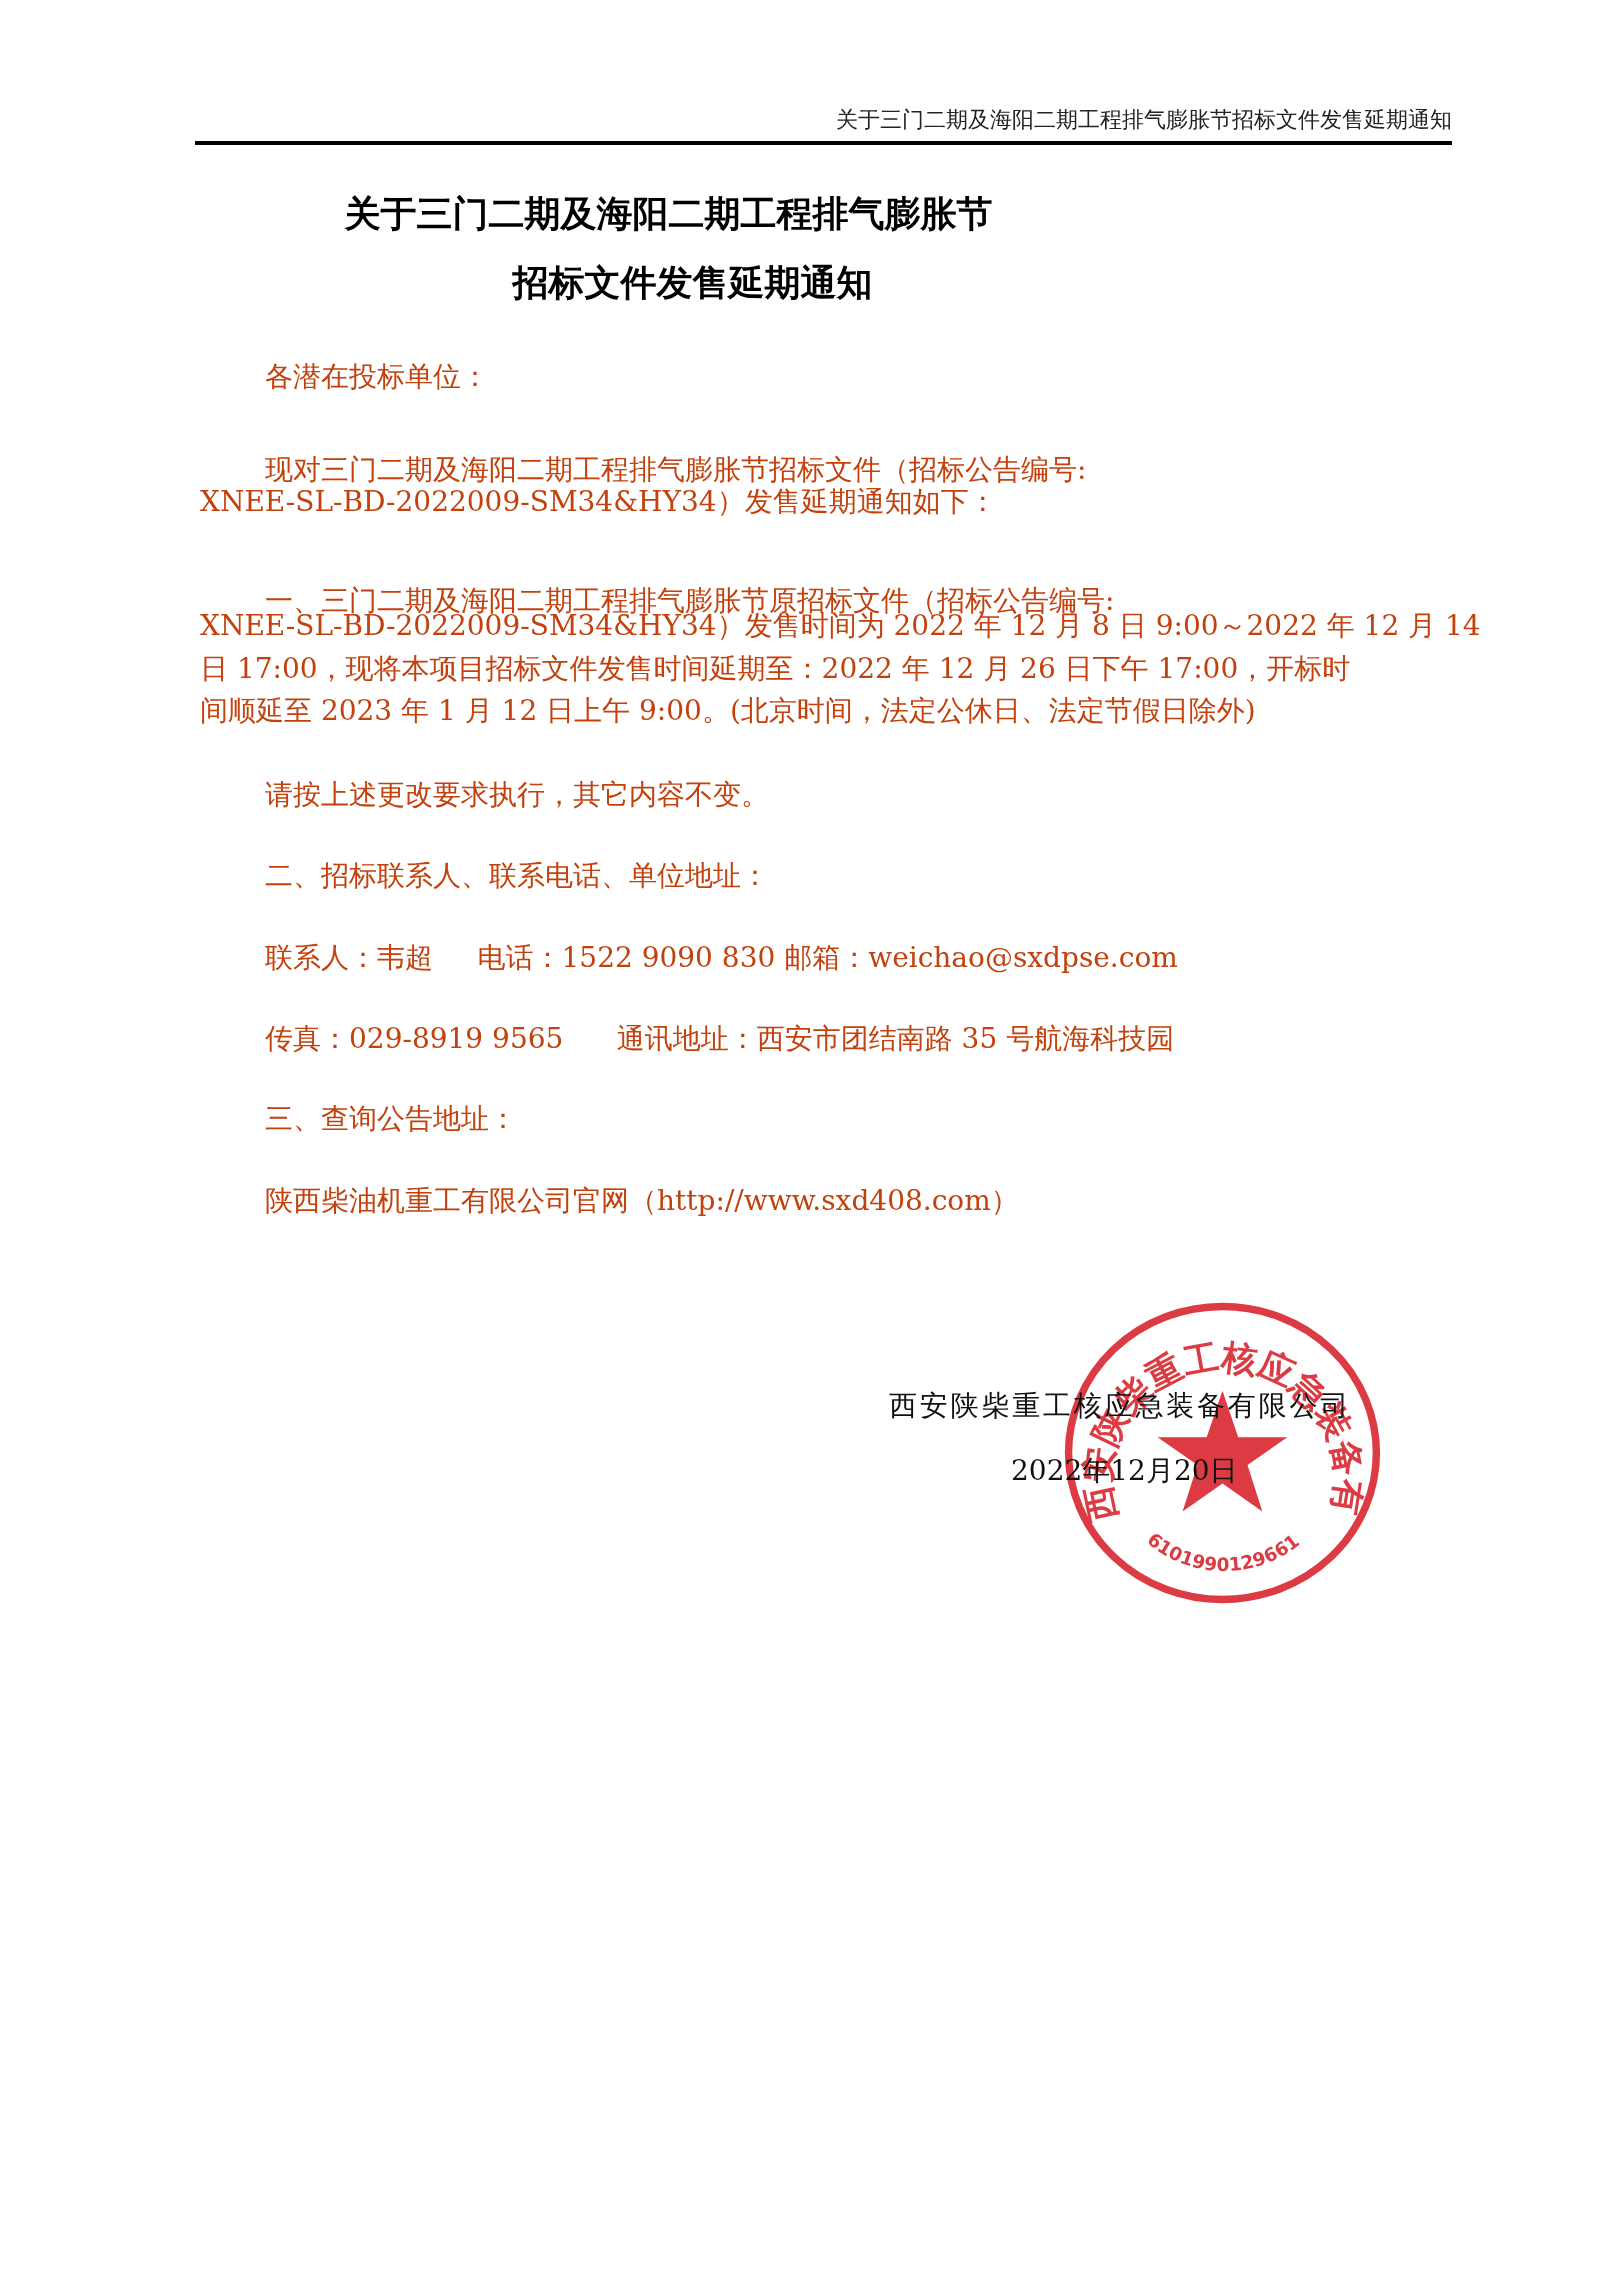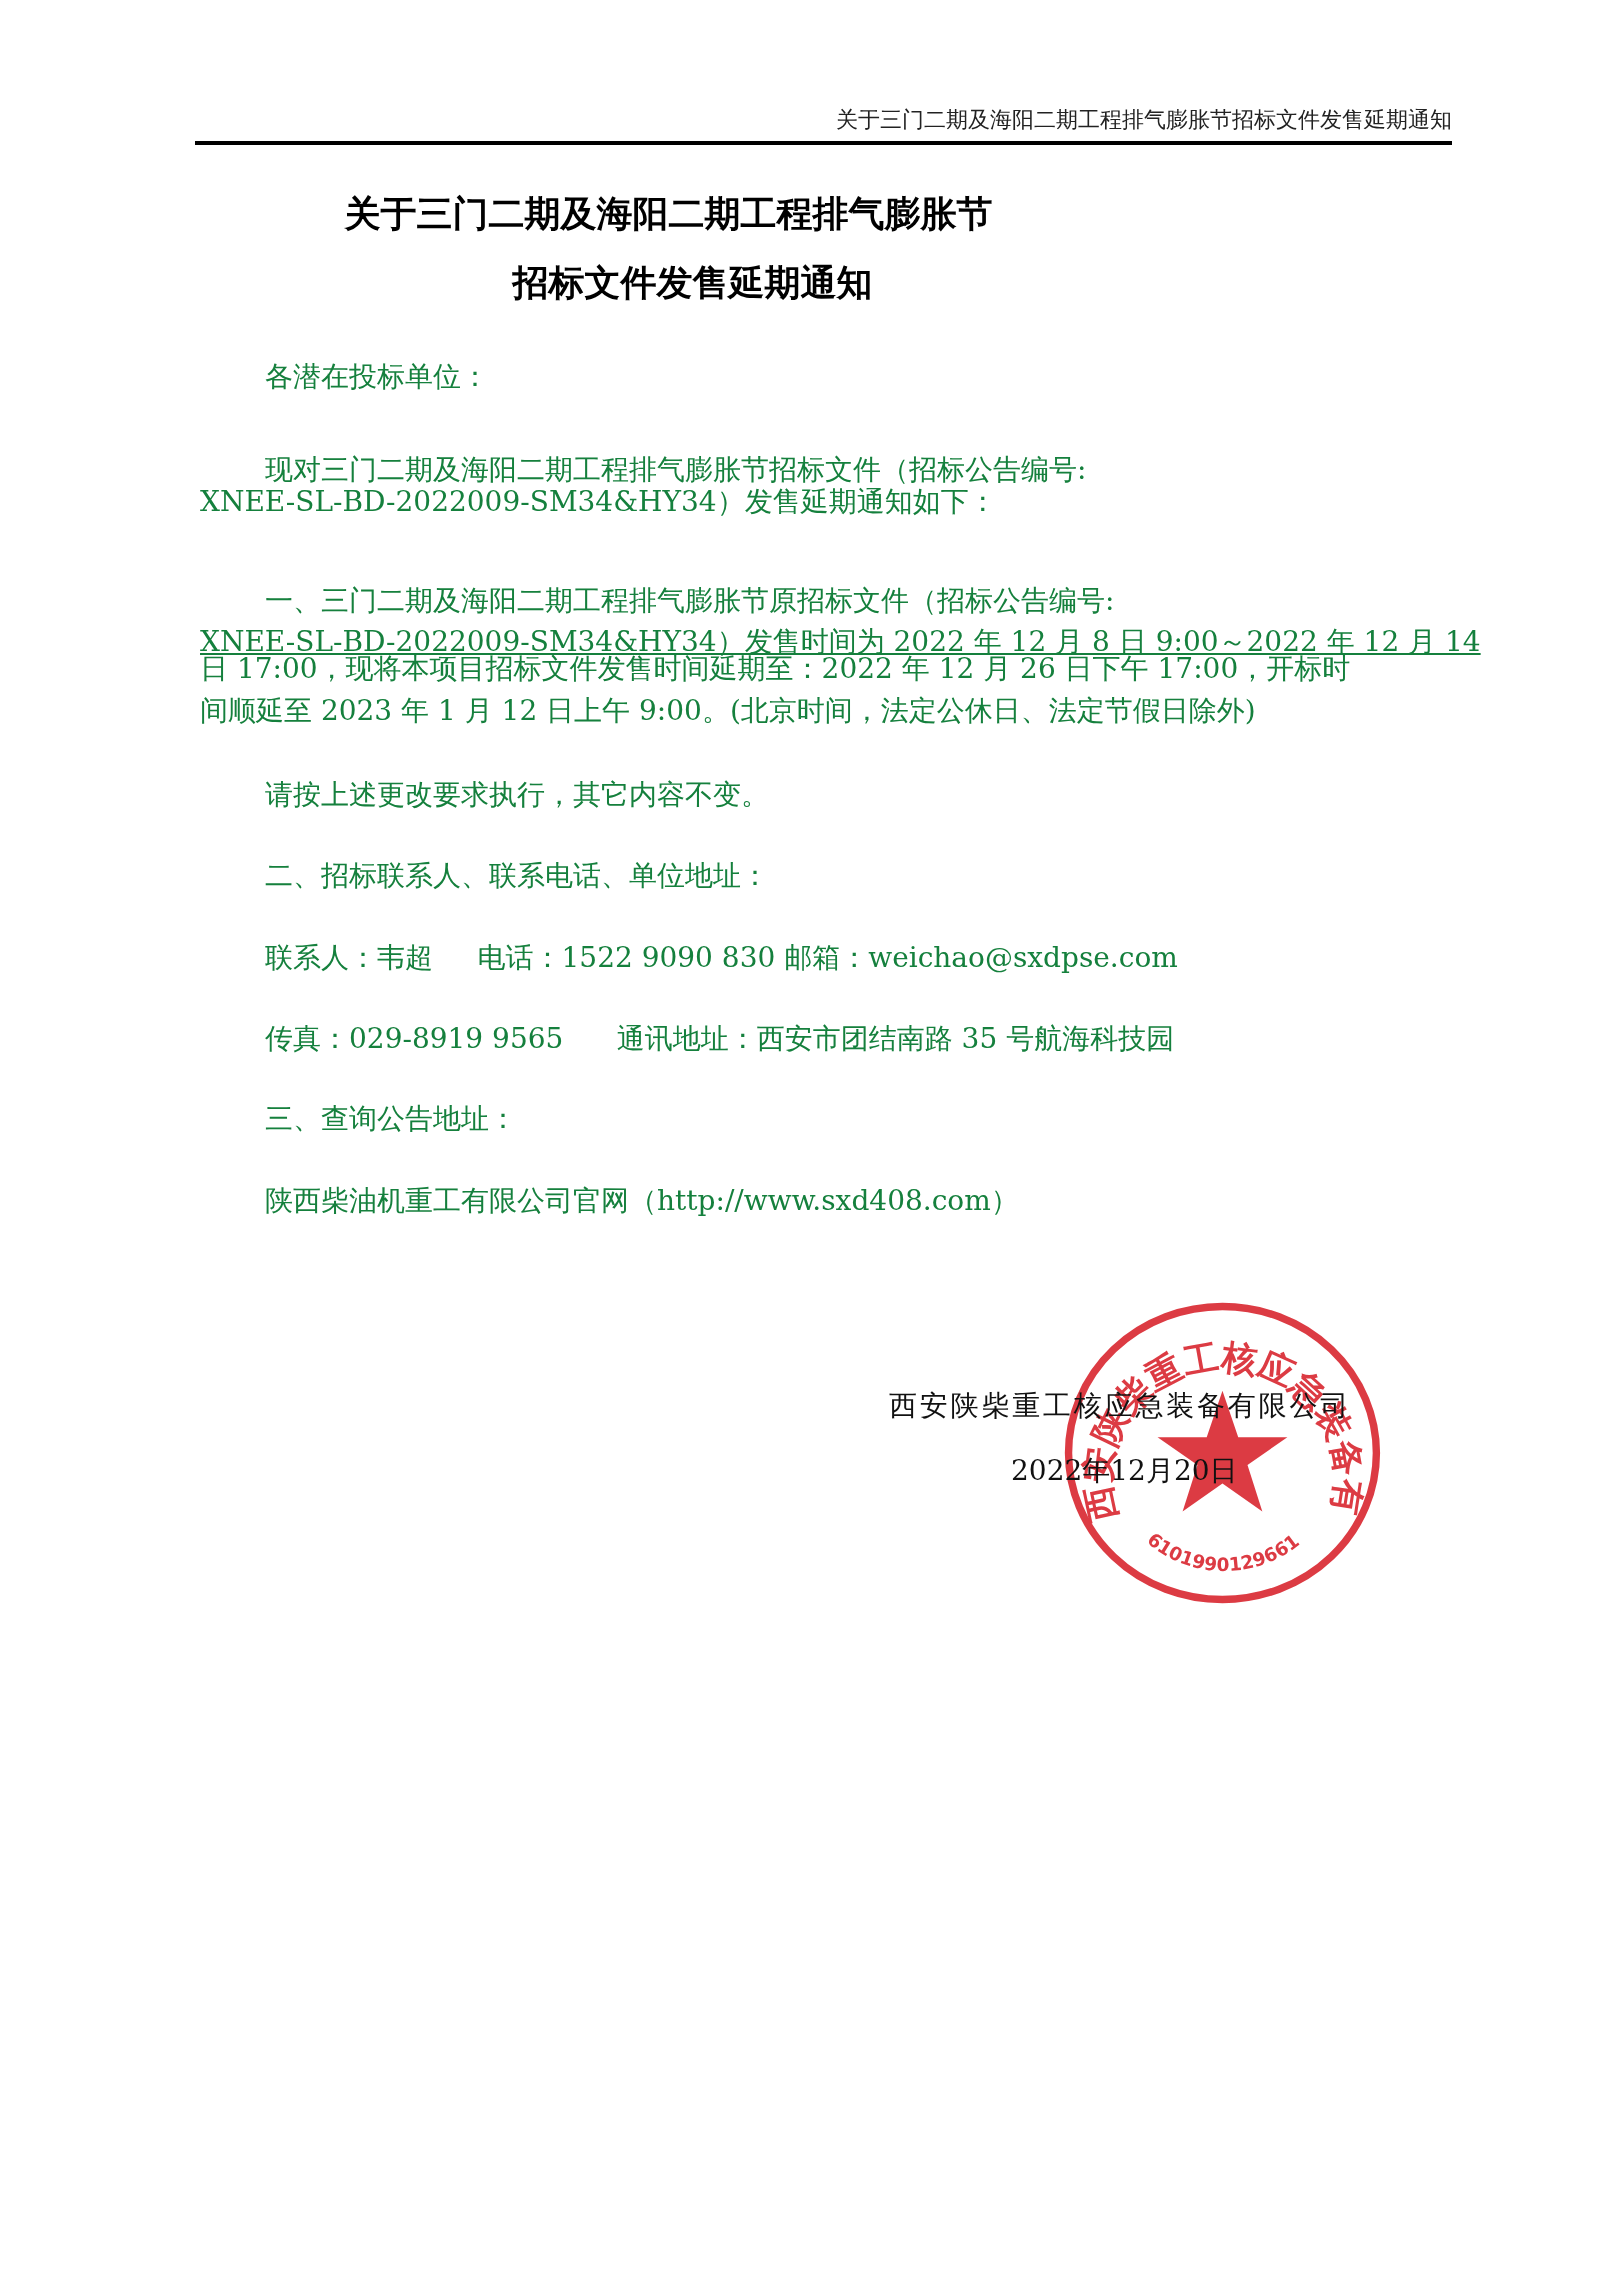--- a/index.html
+++ b/index.html
@@ -7,41 +7,41 @@
          font-family: "DejaVu Serif", "Liberation Serif", serif; color: #111; }
   .running-header { position: absolute; left: 195px; width: 1257px; top: 105px;
          text-align: right; font-family: "DejaVu Sans", "Liberation Sans", sans-serif;
          font-size: 22px; color: #222; letter-spacing: 0px; }
   .header-rule { position: absolute; left: 195px; top: 141px; width: 1257px; height: 3.7px; background: #000; }
   .title { position: absolute; left: 0; width: 1337px; text-align: center;
          font-family: "DejaVu Sans", "Liberation Sans", sans-serif; font-weight: bold;
          font-size: 36px; color: #000; }
   .title.l1 { top: 190px; }
   .title.l2 { top: 259px; margin-left: 24px; }
-  .p { position: absolute; left: 200px; width: 1057px; font-size: 28px; line-height: 43px; color: #15803d; white-space: nowrap; }
+  .p { position: absolute; left: 200px; width: 1057px; font-size: 28px; line-height: 43px; color: #c2410c; white-space: nowrap; }
   .indent { padding-left: 65px; }
   .sig { position: absolute; font-size: 28px; color: #111; white-space: nowrap; }
   .seal { position: absolute; left: 1062px; top: 1300px; width: 320px; height: 306px; pointer-events: none; opacity: 0.88; }
 </style>
 </head>
 <body>
 
 <div class="running-header">关于三门二期及海阳二期工程排气膨胀节招标文件发售延期通知</div>
 <div class="header-rule"></div>
 
 <div class="title l1">关于三门二期及海阳二期工程排气膨胀节</div>
 <div class="title l2">招标文件发售延期通知</div>
 
 <div class="p indent" style="top:355px;">各潜在投标单位：</div>
 
 <div class="p indent" style="top:448px;">现对三门二期及海阳二期工程排气膨胀节招标文件（招标公告编号:</div>
 <div class="p" style="top:480px;">XNEE-SL-BD-2022009-SM34&amp;HY34）发售延期通知如下：</div>
 
 <div class="p indent" style="top:579px;">一、三门二期及海阳二期工程排气膨胀节原招标文件（招标公告编号:</div>
-<div class="p" style="top:620px;text-decoration:underline;">XNEE-SL-BD-2022009-SM34&amp;HY34）发售时间为 2022 年 12 月 8 日 9:00～2022 年 12 月 14</div>
+<div class="p" style="top:604px;">XNEE-SL-BD-2022009-SM34&amp;HY34）发售时间为 2022 年 12 月 8 日 9:00～2022 年 12 月 14</div>
 <div class="p" style="top:647px;">日 17:00，现将本项目招标文件发售时间延期至：2022 年 12 月 26 日下午 17:00，开标时</div>
 <div class="p" style="top:689px;">间顺延至 2023 年 1 月 12 日上午 9:00。(北京时间，法定公休日、法定节假日除外)</div>
 
 <div class="p indent" style="top:773px;">请按上述更改要求执行，其它内容不变。</div>
 <div class="p indent" style="top:854px;">二、招标联系人、联系电话、单位地址：</div>
 <div class="p indent" style="top:936px;white-space:pre;">联系人：韦超     电话：1522 9090 830 邮箱：weichao@sxdpse.com</div>
 <div class="p indent" style="top:1017px;white-space:pre;">传真：029-8919 9565      通讯地址：西安市团结南路 35 号航海科技园</div>
 <div class="p indent" style="top:1097px;">三、查询公告地址：</div>
 <div class="p indent" style="top:1179px;">陕西柴油机重工有限公司官网（http://www.sxd408.com）</div>
 

